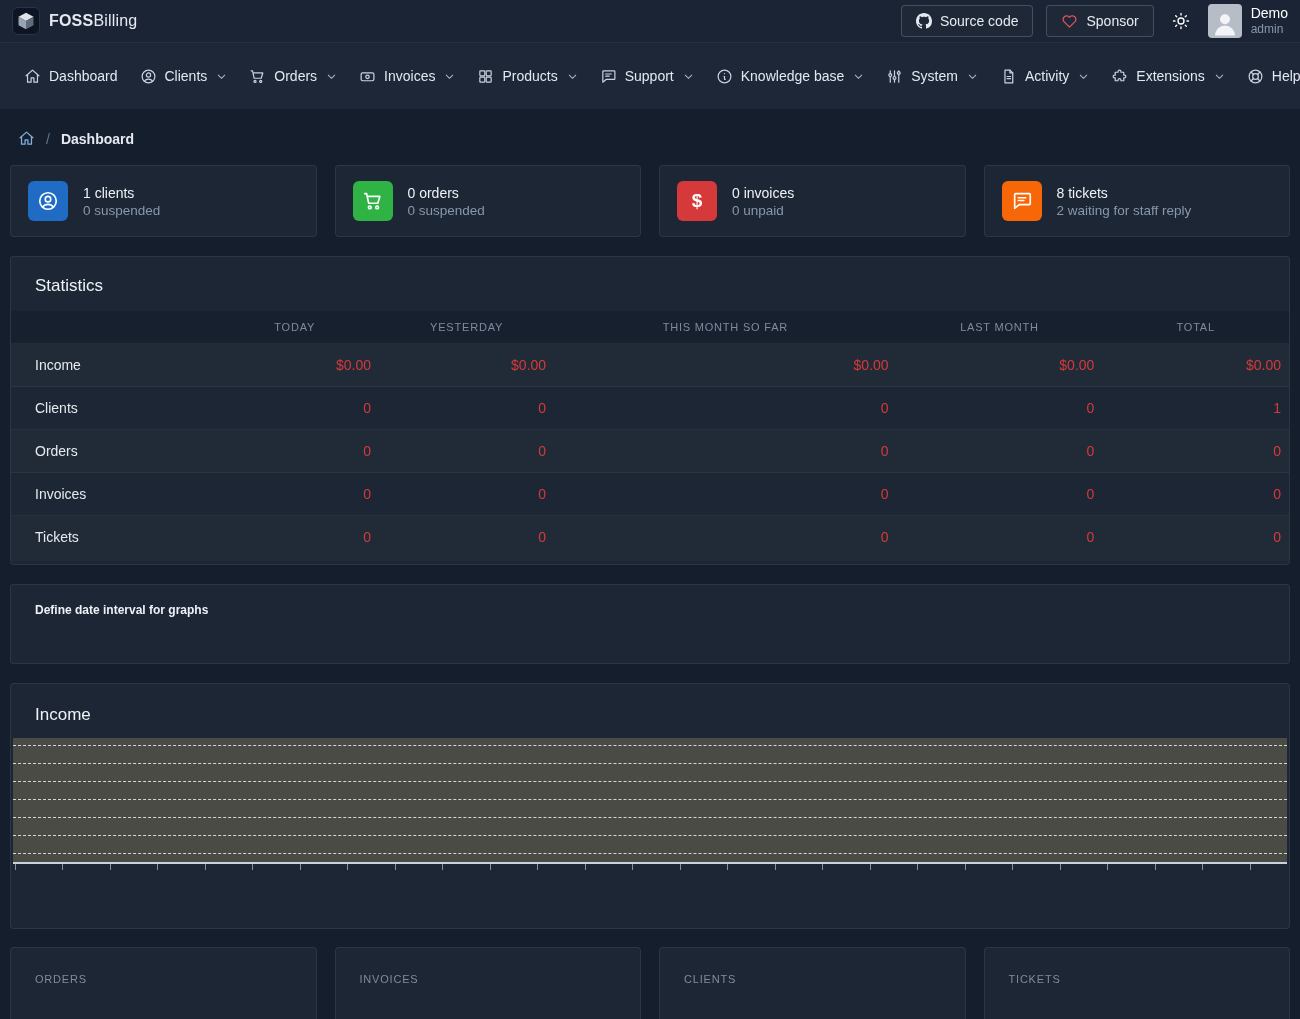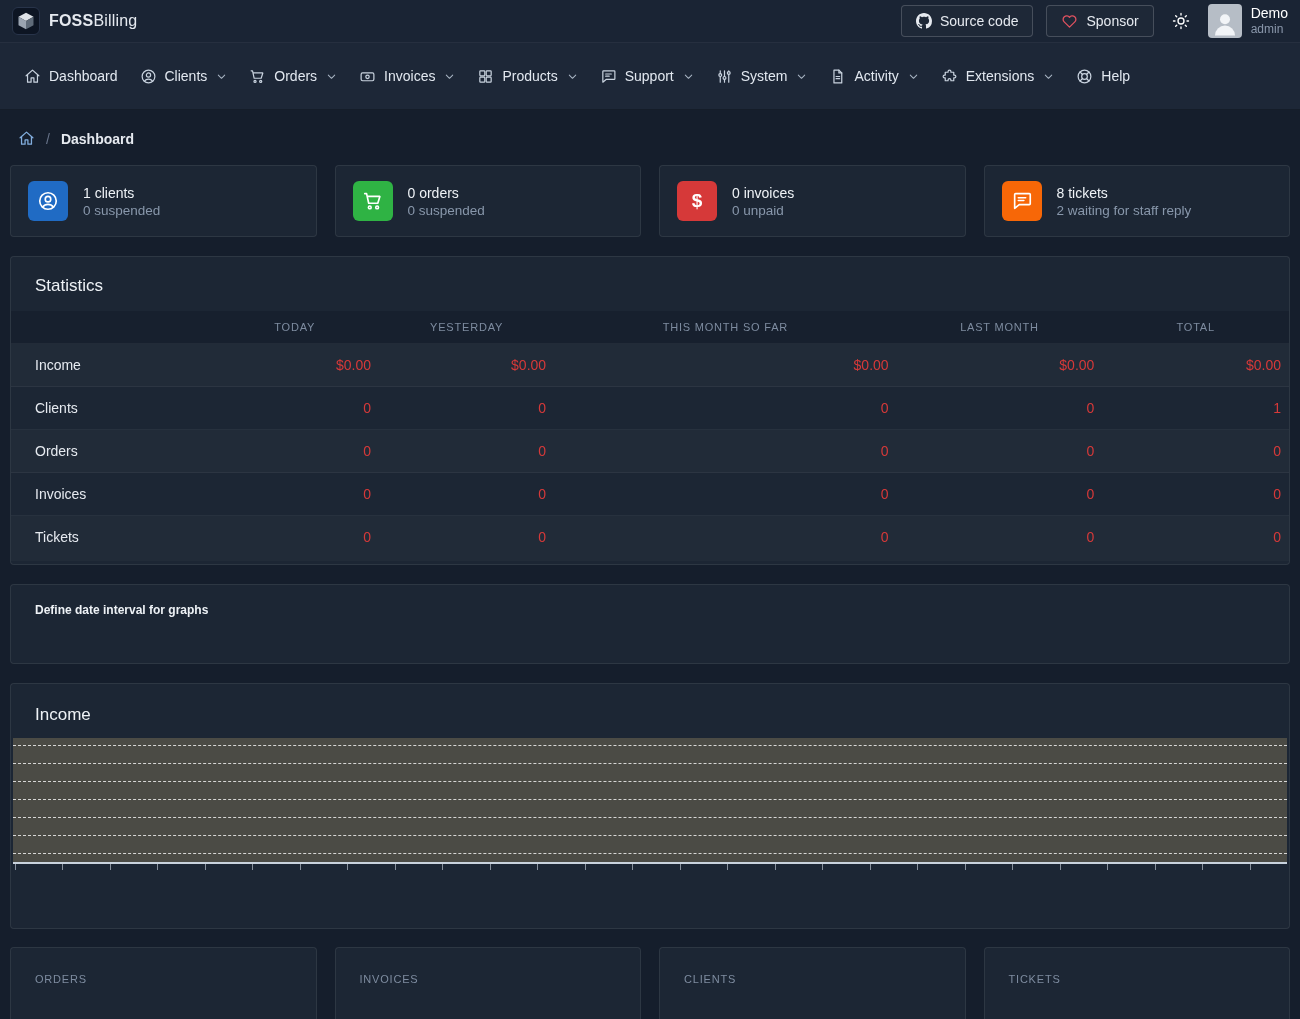--- a/index.html
+++ b/index.html
@@ -218,20 +218,35 @@
       </span>
   </div>
   <div class="nav-item">
     <span class="nav-icon icon">
         <svg viewBox="0 0 24 24" fill="none" stroke="currentColor" stroke-width="1.7" stroke-linecap="round" stroke-linejoin="round">
           <path d="M21 15a1 1 0 0 1-1 1H9l-5 4V5a1 1 0 0 1 1-1h15a1 1 0 0 1 1 1z"></path>
           <path d="M8 8.5h8M8 11.5h5"></path>
         </svg>
       </span>
     <span>Support</span>
+    <span class="caret icon">
+        <svg viewBox="0 0 24 24" fill="none" stroke="currentColor" stroke-width="2.2" stroke-linecap="round" stroke-linejoin="round">
+          <path d="M5 9l7 7 7-7"></path>
+        </svg>
+      </span>
+  </div>
+  <div class="nav-item">
+    <span class="nav-icon icon">
+        <svg viewBox="0 0 24 24" fill="none" stroke="currentColor" stroke-width="1.7" stroke-linecap="round" stroke-linejoin="round">
+          <circle cx="12" cy="12" r="9"></circle>
+          <path d="M12 8h.01"></path>
+          <path d="M11.2 12H12v4h1"></path>
+        </svg>
+      </span>
+    <span>Knowledge base</span>
     <span class="caret icon">
         <svg viewBox="0 0 24 24" fill="none" stroke="currentColor" stroke-width="2.2" stroke-linecap="round" stroke-linejoin="round">
           <path d="M5 9l7 7 7-7"></path>
         </svg>
       </span>
   </div>
   <div class="nav-item">
     <span class="nav-icon icon">
         <svg viewBox="0 0 24 24" fill="none" stroke="currentColor" stroke-width="1.7" stroke-linecap="round" stroke-linejoin="round">
           <path d="M6 4v4M6 12v8M12 4v8M12 16v4M18 4v1M18 9v11"></path>

